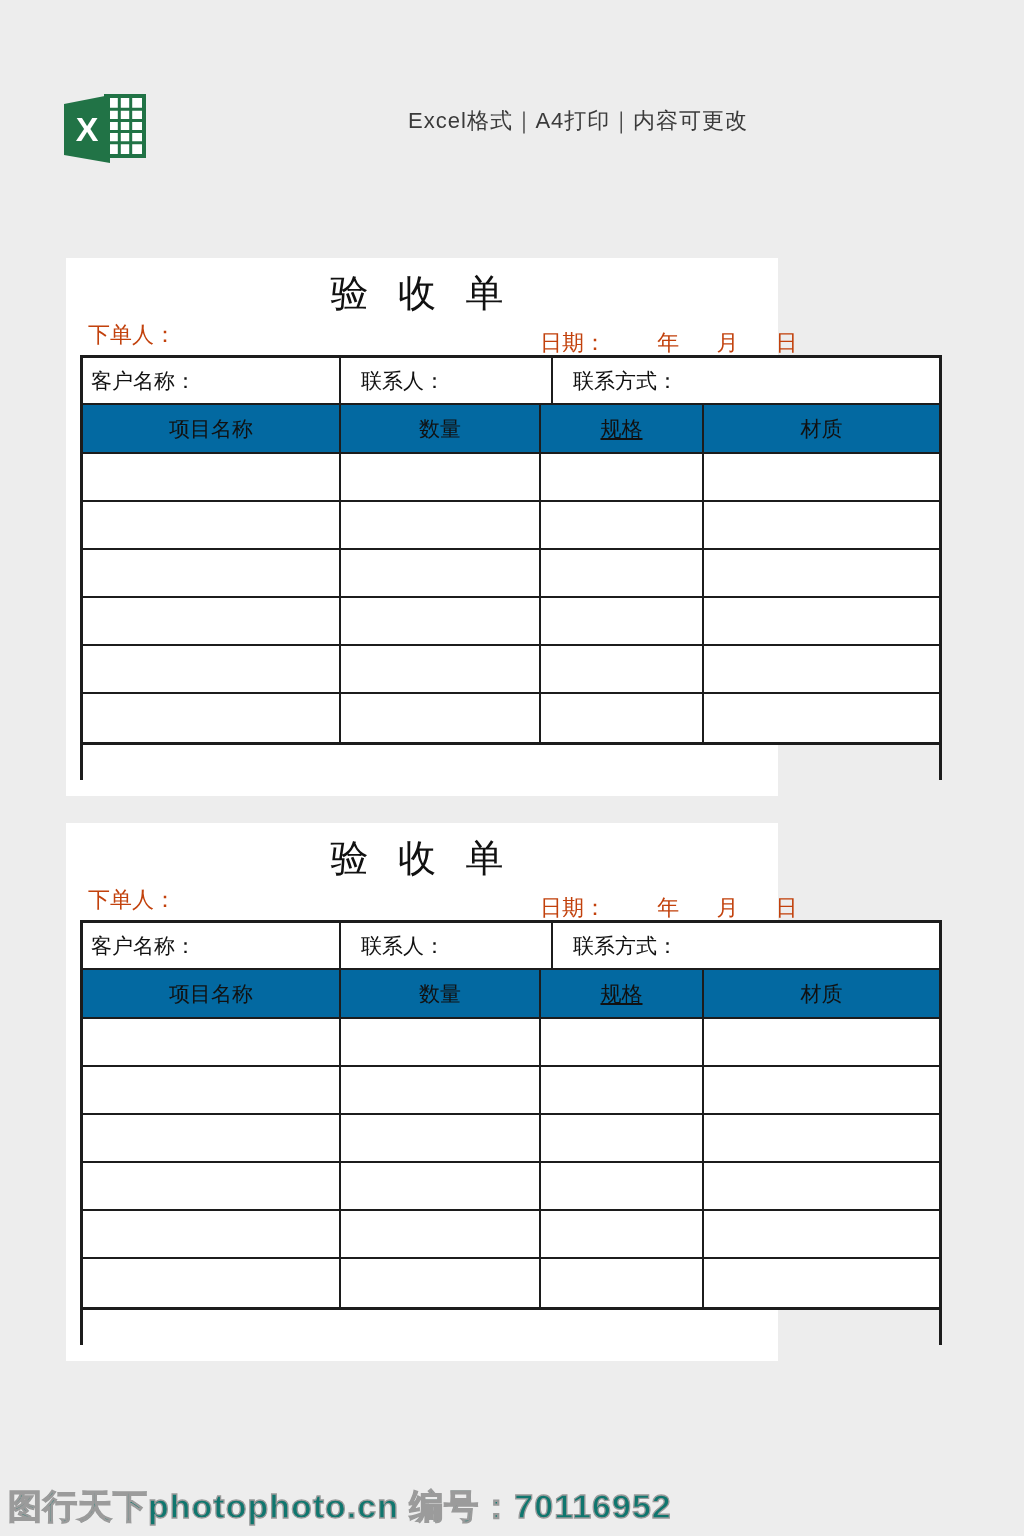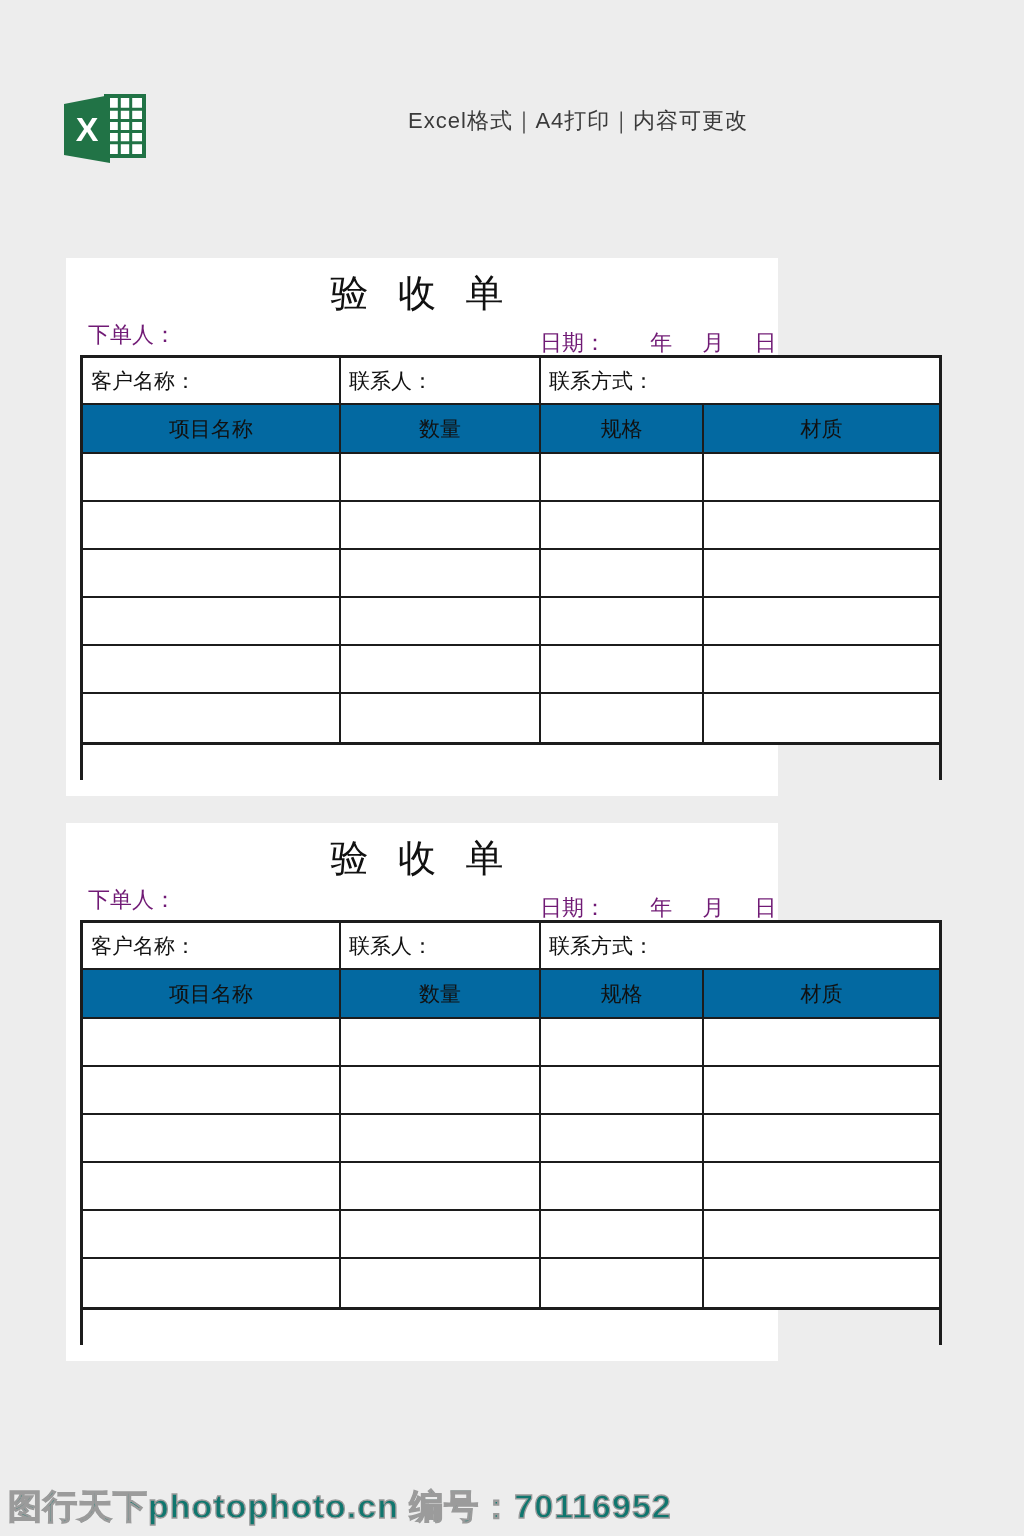--- a/index.html
+++ b/index.html
@@ -33,44 +33,44 @@
   .panel-1 { top:258px; }
   .panel-2 { top:823px; }
 
   .form-title {
     position:absolute; top:10px; left:0; width:100%;
     text-align:center; font-family:"Liberation Serif", serif;
     font-size:38px; font-weight:normal; color:#111; letter-spacing:10px;
   }
   .meta {
     position:absolute; top:62px; left:22px; right:10px; height:28px;
-    font-family:Liberation Sans, sans-serif; font-size:22px; color:#701a75;
+    font-family:Liberation Mono, monospace; font-size:22px; color:#c2410c;
   }
   .meta .date-group { position:absolute; left:452px; top:8px; white-space:nowrap; }
   .meta .du-first { margin-left:38px; }
   .meta .du { margin-left:24px; }
 
   .acc-table {
     position:absolute; left:14px; top:97px; width:862px;
     border:3px solid #1c1c1c; background:#fff;
   }
   .row { display:flex; border-bottom:2px solid #1c1c1c; }
   .row:last-child { border-bottom:none; }
-  .info-row { height:47px; }
+  .info-row { height:47px;gap:12px; }
   .head-row { height:49px; background:#0369a1; }
   .data-row { height:48px; }
   .cell {
     display:flex; align-items:center;
     font-family:"Liberation Serif", serif; font-size:21px; color:#111;
     border-right:2px solid #1c1c1c; padding-left:8px;
   }
   .cell:last-child { border-right:none; }
   .c1 { width:258px; flex:0 0 258px; }
   .c2 { width:200px; flex:0 0 200px; }
-  .c3 { width:163px; flex:0 0 163px; }
+  .c3 { width:163px; flex:0 0 163px;text-decoration:underline; }
   .c4 { flex:1 1 auto;border-radius:17px; }
   .c34 { flex:1 1 auto; }
   .center { justify-content:center; padding-left:0; }
 
   .stub {
     position:absolute; left:14px; top:485px; width:862px; height:37px;
     border-left:3px solid #1c1c1c; border-right:3px solid #1c1c1c;
   }
 
   

